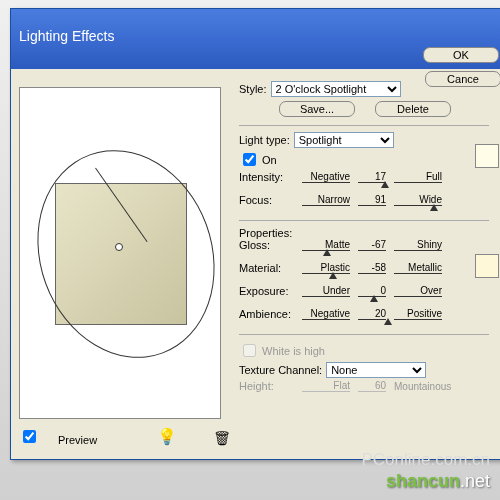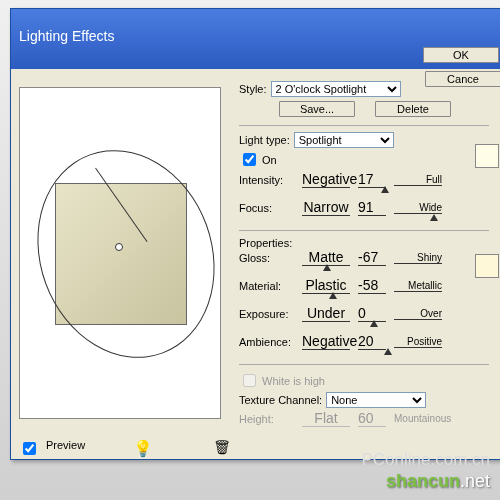--- a/index.html
+++ b/index.html
@@ -6,37 +6,37 @@
 .bg{position:relative;width:500px;height:500px;background:linear-gradient(#f0f0f0,#d0d0d0)}
 .dialog{position:absolute;top:8px;left:10px;width:490px;height:450px;background:#ece9d8;border:1px solid #1a4fa0;box-shadow:2px 2px 4px rgba(0,0,0,.3)}
 .titlebar{height:22px;background:linear-gradient(#4a7ce0,#2c5bc0);color:#fff;padding:19px 8px;font-size:14px}
 .content{display:flex;padding:10px 8px}
 .lcol{width:220px}
 .preview{width:200px;height:330px;border:1px solid #888;background:#fff;margin:8px 0;position:relative}
 .sq{position:absolute;left:35px;top:95px;width:130px;height:140px;background:linear-gradient(135deg,#e8e4c8,#c8c4a0);border:1px solid #666}
 .ellipse{position:absolute;left:20px;top:60px;width:170px;height:210px;border:1px solid #333;border-radius:50%;transform:rotate(-20deg)}
 .line{position:absolute;left:75px;top:80px;width:1px;height:90px;background:#333;transform:rotate(-35deg);transform-origin:top}
 .dot{position:absolute;left:95px;top:155px;width:6px;height:6px;border:1px solid #333;border-radius:50%;background:#fff}
-.prow{display:flex;align-items:flex-start;gap:8px;margin-top:20px}
+.prow{display:flex;align-items:flex-end;gap:20px;margin-top:8px}
 .bulb{font-size:16px}
 .trash{font-size:14px;margin-left:auto;margin-right:8px}
 .rcol{width:250px;font-size:11px}
 .row{display:flex;align-items:center;margin:2px 0;gap:4px}
 select{font-size:11px;border:1px solid #7f9db9;background:#fff}
 .sel1{width:130px}
 .sel2{width:100px}
-.btn{background:#ece9d8;border:1px solid #888;border-radius:1px;padding:1px 12px;font-size:11px;min-width:50px;text-align:center}
+.btn{background:#ece9d8;border:1px solid #888;border-radius:7px;padding:1px 12px;font-size:11px;min-width:50px;text-align:center}
 .okbtn{position:absolute;right:2px;top:38px;width:42px}
 .cancelbtn{position:absolute;right:0;top:62px;width:42px;overflow:hidden}
 .saverow{margin:4px 0 8px 40px;gap:20px}
 .hr{border-top:1px solid #aaa;margin:6px 0}
 .slider-row{display:flex;align-items:center;gap:8px}
 .slider-row .lbl{width:55px}
-.slider-row .v1{width:48px;font-size:14px;border-bottom:1px solid #333;text-align:center}
-.slider-row .num{width:28px;text-align:left;border-bottom:1px solid #333;font-size:14px}
+.slider-row .v1{width:48px;font-size:10px;border-bottom:1px solid #333;text-align:right}
+.slider-row .num{width:28px;text-align:right;border-bottom:1px solid #333;font-size:10px}
 .slider-row .v2{width:48px;font-size:10px;border-bottom:1px solid #333;text-align:right}
 .track{position:relative;height:8px;margin-left:58px;width:145px;margin-bottom:3px}
 .tri{position:absolute;top:-2px;width:0;height:0;border-left:4px solid transparent;border-right:4px solid transparent;border-bottom:7px solid #333}
 .swatch{position:absolute;right:2px;width:22px;height:22px;border:1px solid #888}
 .sw1{top:135px;background:#fffce8}
 .sw2{top:245px;background:#fff8d8}
 .cb{margin-right:2px}
 .watermark{position:absolute;bottom:8px;right:10px;color:#fff;font-size:18px;text-shadow:1px 1px 2px rgba(0,0,0,.5);font-family:Arial}
 .wm2{position:absolute;bottom:30px;right:10px;color:#ddd;font-size:17px}
 .grn{color:#7bc043;font-weight:bold}

